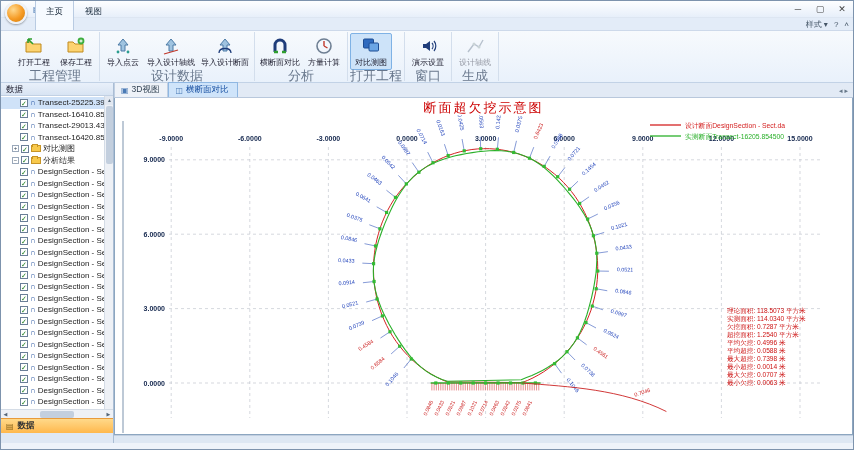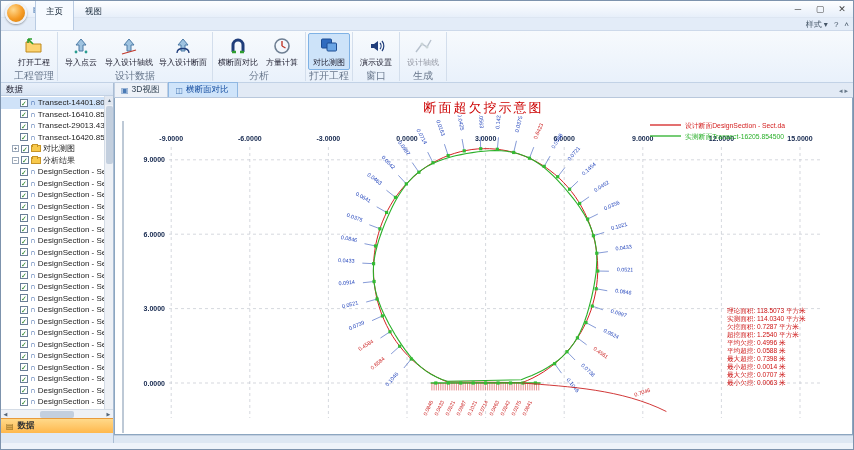--- a/index.html
+++ b/index.html
@@ -24,21 +24,21 @@
   
   .ribbon{height:52px;background:linear-gradient(#f7fafd,#e9f1fb);border-bottom:1px solid #c2d2e6;display:flex;align-items:center;padding-left:10px}
   .rgroup{display:flex;flex-direction:column;border-right:1px solid #d3deec;padding:1px 2px 0 2px}
   .rbtns{display:flex;flex:1}
   .rbtn{display:flex;flex-direction:column;align-items:center;justify-content:flex-start;min-width:42px;padding:1px 2px;border:1px solid transparent;border-radius:2px;cursor:default}
   .rbtn.active{background:#cde3f9;border-color:#7fb2e5}
   .rbtn.disabled{opacity:.45}
   .ricon{width:20px;height:20px;margin-top:1px}
   .ricon svg{width:20px;height:20px;display:block}
   .rlabel{font-size:8px;color:#223;margin-top:1px;white-space:nowrap}
-  .rcap{font-size:10px;color:#68778c;text-align:center;height:11px;line-height:11px;white-space:nowrap}
+  .rcap{font-size:13px;color:#68778c;text-align:center;height:11px;line-height:11px;white-space:nowrap}
 
   
   .bodywrap{display:flex;height:360px}
   .sidebar{width:113px;background:#f1f5fb;border-right:1px solid #aabdd4;display:flex;flex-direction:column}
   .side-head{height:13px;background:linear-gradient(#e9f0fa,#d8e4f3);border-bottom:1px solid #c2d1e4;font-size:8.5px;color:#223;padding-left:5px;line-height:13px}
   .tree{flex:1;background:#fff;overflow:hidden;position:relative;padding-top:1px}
   .trow{display:flex;align-items:center;height:11.5px;font-size:8px;color:#222;white-space:nowrap;cursor:default}
   .trow.sel{background:#cfe2f8}
   .exp{width:7px;height:7px;border:1px solid #9aa8ba;background:#fff;font-size:6px;line-height:5px;text-align:center;color:#345;margin-right:2px;flex:0 0 auto}
   .cb{width:8px;height:8px;border:1px solid #6a7f97;background:#fff;font-size:7px;line-height:8px;text-align:center;color:#1e7d1e;margin-right:2px;flex:0 0 auto}
@@ -105,20 +105,30 @@
         <div class="rbtns">
           <div class="rbtn">
             <div class="ricon">
               <svg viewBox="0 0 20 20">
                 <path d="M2 16V6h5l2 2h8v8z" fill="#fcd371" stroke="#c08a1e" stroke-width="1"></path>
                 <path d="M9 8L4 3M4 3h4M4 3v4" stroke="#2f9e2f" stroke-width="1.6" fill="none"></path>
               </svg>
             </div>
             <div class="rlabel">打开工程</div>
           </div>
+          <div class="rbtn">
+            <div class="ricon">
+              <svg viewBox="0 0 20 20">
+                <path d="M2 16V6h5l2 2h8v8z" fill="#fcd371" stroke="#c08a1e" stroke-width="1"></path>
+                <circle cx="15" cy="5" r="3.4" fill="#3fae3f"></circle>
+                <path d="M13.4 5h3.2M15 3.4v3.2" stroke="#fff" stroke-width="1.1"></path>
+              </svg>
+            </div>
+            <div class="rlabel">保存工程</div>
+          </div>
         </div>
         <div class="rcap">工程管理</div>
       </div>
       <div class="rgroup">
         <div class="rbtns">
           <div class="rbtn">
             <div class="ricon">
               <svg viewBox="0 0 20 20">
                 <path d="M10 3l5 6h-3v6h-4V9H5z" fill="#9fc3e0" stroke="#4c7ba6"></path>
                 <circle cx="5" cy="16" r="1.4" fill="#2a9d8f"></circle>
@@ -217,21 +227,21 @@
     </div>
 
   <div class="bodywrap">
 
     <div class="sidebar">
       <div class="side-head">数据</div>
       <div class="tree" id="tree">
         <div class="trow sel" style="padding-left: 19px;">
             <span class="cb">✓</span>
             <span class="tico">∩</span>
-            <span>Transect-14401.80</span>
+            <span>Transect-25225.39</span>
           </div>
           <div class="trow" style="padding-left: 19px;">
             <span class="cb">✓</span>
             <span class="tico">∩</span>
             <span>Transect-16410.85</span>
           </div>
           <div class="trow" style="padding-left: 19px;">
             <span class="cb">✓</span>
             <span class="tico">∩</span>
             <span>Transect-29013.43</span>

